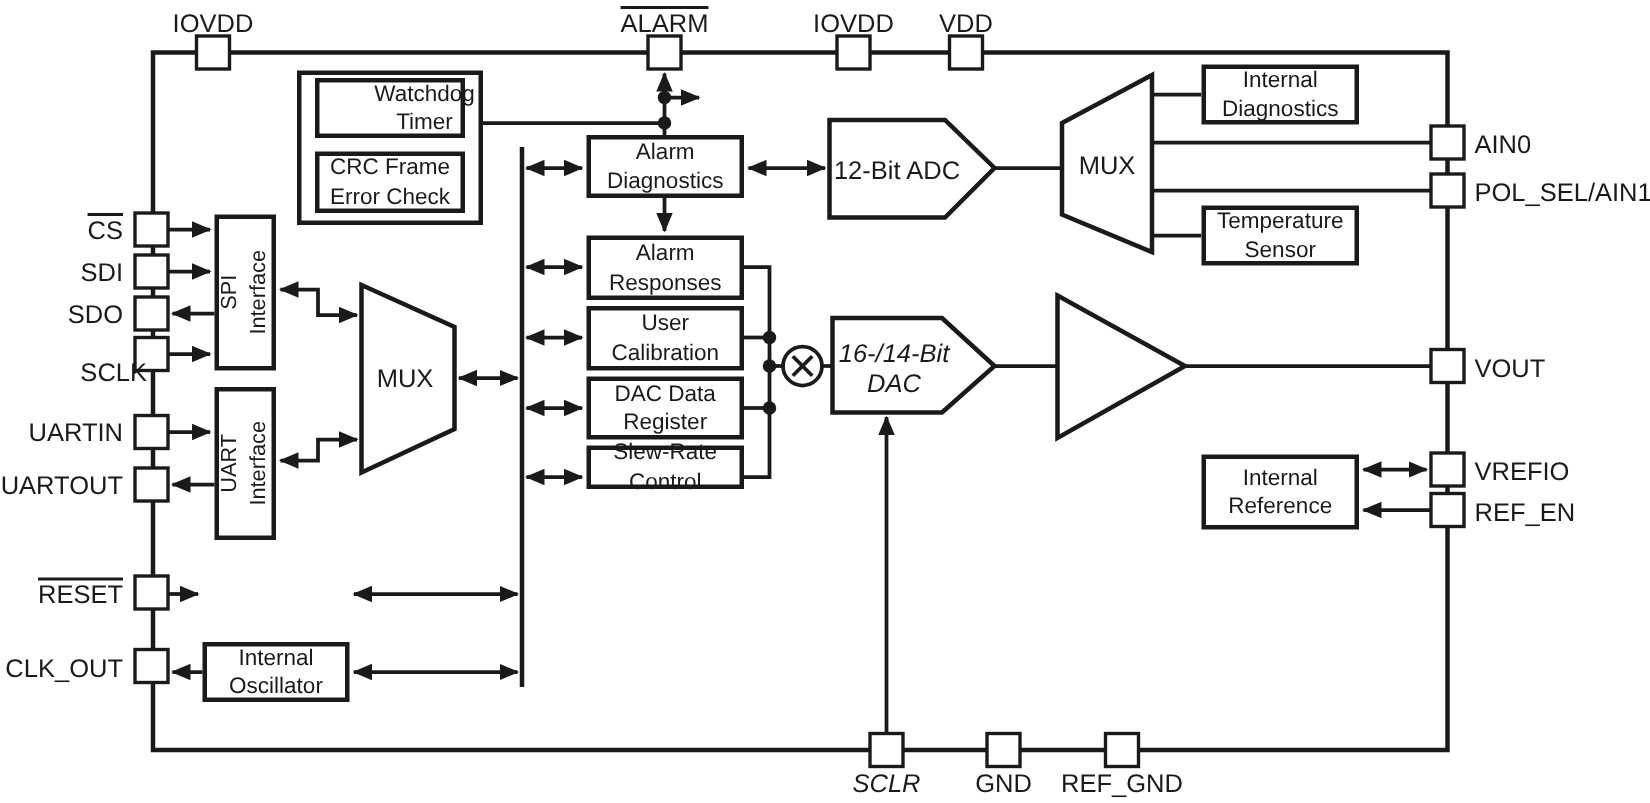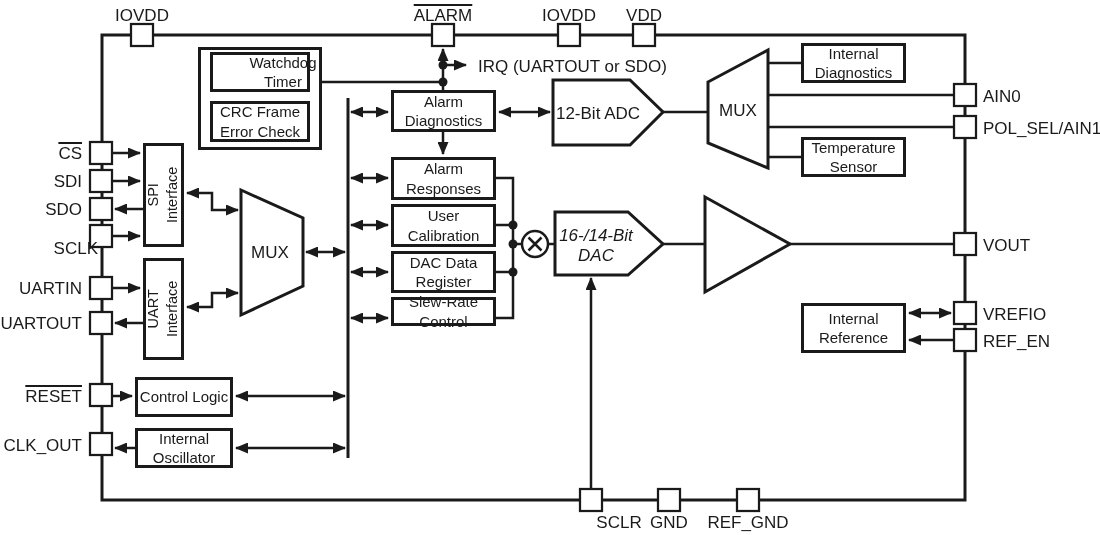--- a/index.html
+++ b/index.html
@@ -149,35 +149,33 @@
   <div class="box" style="left:391px;top:251px;width:105px;height:42px;">DAC Data
 Register</div>
   <div class="box" style="left:391px;top:297px;width:105px;height:29px;">Slew-Rate
 Control</div>
   <div class="box" style="left:801px;top:43px;width:105px;height:40px;">Internal
 Diagnostics</div>
   <div class="box" style="left:801px;top:137px;width:105px;height:40px;">Temperature
 Sensor</div>
   <div class="box" style="left:801px;top:303px;width:105px;height:50px;">Internal
 Reference</div>
-  <div class="box" style="left:135px;top:377px;width:98px;height:40px;">Control Logic</div>
   <div class="box" style="left:135px;top:428px;width:98px;height:40px;">Internal
 Oscillator</div>
   <div class="box vert" style="left:143px;top:143px;width:41px;height:104px;"><span>SPI
 Interface</span></div>
   <div class="box vert" style="left:143px;top:258px;width:41px;height:102px;"><span>UART
 Interface</span></div>
 
   <div class="lbl c" style="left:239px;top:243px;width:62px;">MUX</div>
   <div class="lbl c" style="left:707px;top:101px;width:62px;">MUX</div>
   <div class="lbl c" style="left:548px;top:104px;width:100px;">12-Bit ADC</div>
   <div class="lbl c" style="left:546px;top:226px;width:100px;font-style:italic;">16-/14-Bit
 DAC</div>
 
-  <div class="lbl" style="left:478px;top:57px;width:220px;">IRQ (UARTOUT or SDO)</div>
 
   <div class="lbl c" style="left:97px;top:6px;width:90px;">IOVDD</div>
   <div class="lbl c" style="left:398px;top:6px;width:90px;"><span class="ovl">ALARM</span></div>
   <div class="lbl c" style="left:524px;top:6px;width:90px;">IOVDD</div>
   <div class="lbl c" style="left:599px;top:6px;width:90px;">VDD</div>
 
   <div class="lbl r" style="left:0;top:144px;width:82px;"><span class="ovl">CS</span></div>
   <div class="lbl r" style="left:0;top:172px;width:82px;">SDI</div>
   <div class="lbl r" style="left:0;top:200px;width:82px;">SDO</div>
   <div class="lbl r" style="left:16px;top:227px;width:82px;margin-top:12px;">SCLK</div>
@@ -185,17 +183,17 @@
   <div class="lbl r" style="left:0;top:314px;width:82px;">UARTOUT</div>
   <div class="lbl r" style="left:0;top:387px;width:82px;"><span class="ovl">RESET</span></div>
   <div class="lbl r" style="left:0;top:436px;width:82px;">CLK_OUT</div>
 
   <div class="lbl" style="left:983px;top:87px;width:140px;">AIN0</div>
   <div class="lbl" style="left:983px;top:119px;width:140px;">POL_SEL/AIN1</div>
   <div class="lbl" style="left:983px;top:236px;width:140px;">VOUT</div>
   <div class="lbl" style="left:983px;top:305px;width:140px;">VREFIO</div>
   <div class="lbl" style="left:983px;top:332px;width:140px;">REF_EN</div>
 
-  <div class="lbl c" style="left:574px;top:513px;width:90px;">SCLR</div>
+  <div class="lbl c" style="left:546px;top:513px;width:90px;font-style:italic;">SCLR</div>
   <div class="lbl c" style="left:624px;top:513px;width:90px;">GND</div>
   <div class="lbl c" style="left:703px;top:513px;width:90px;">REF_GND</div>
 
 </div>
 
 </body></html>

